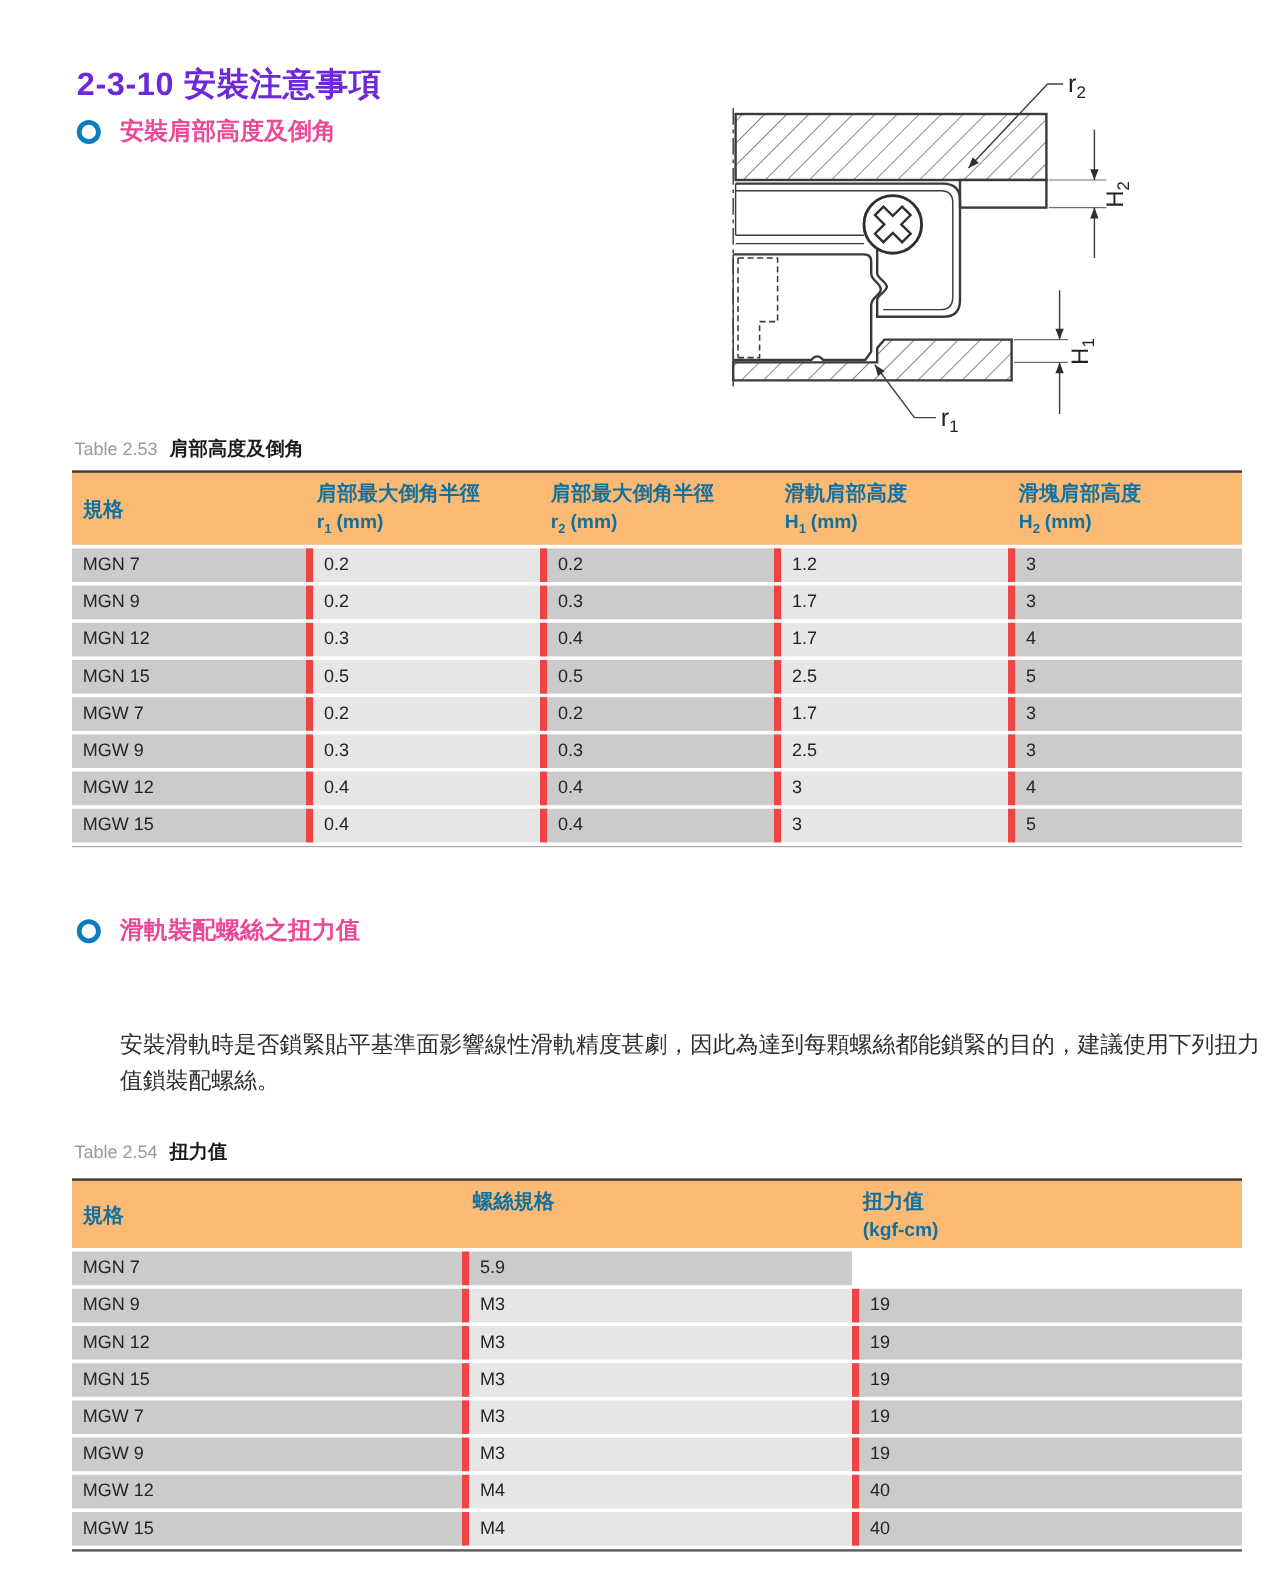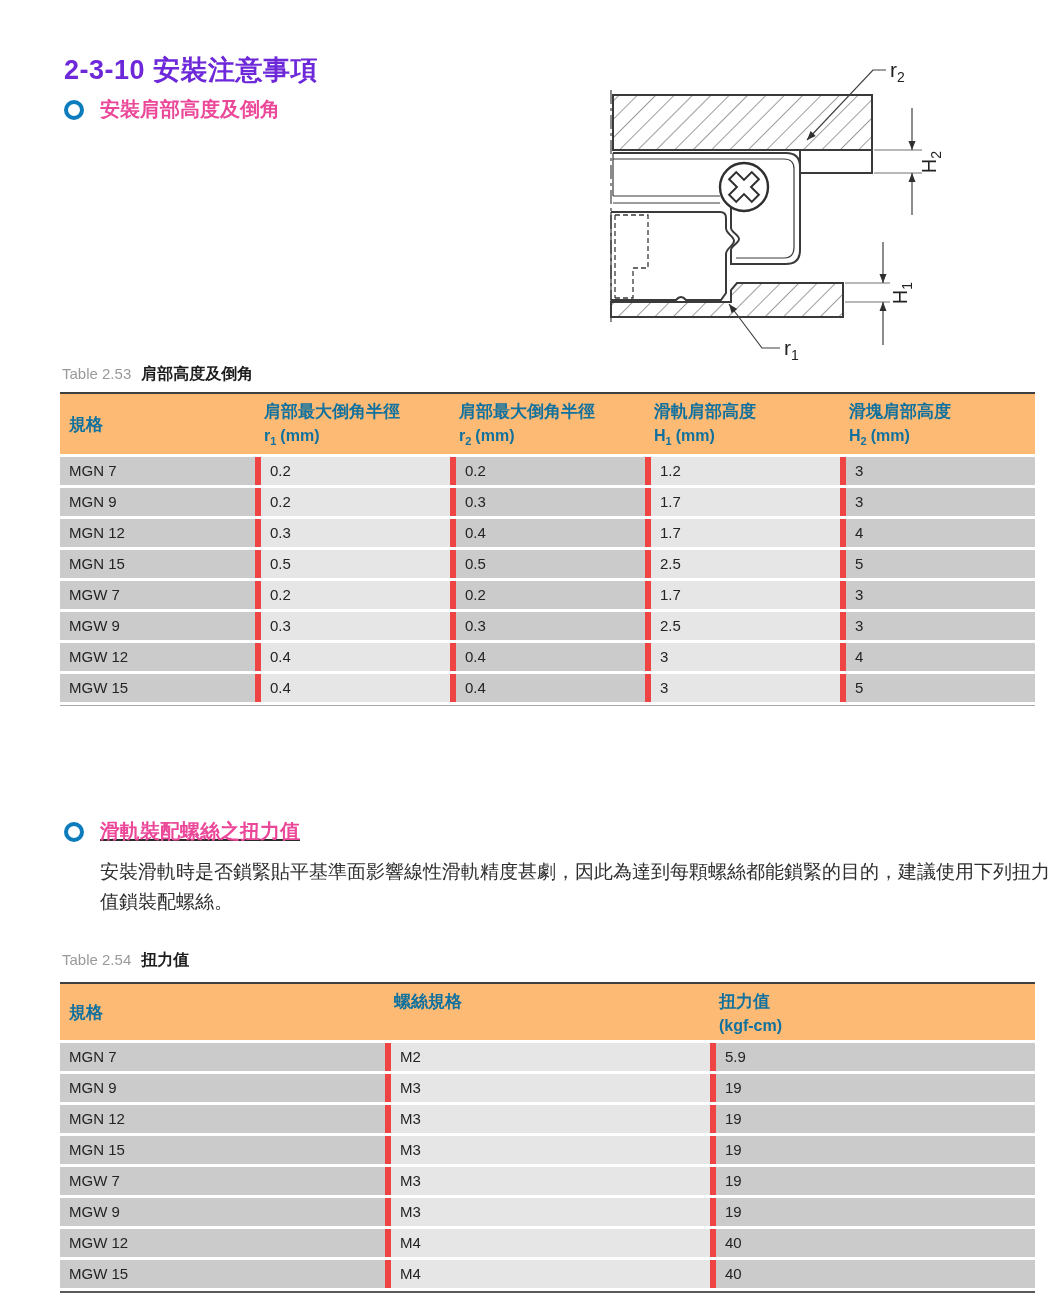--- a/index.html
+++ b/index.html
@@ -7,21 +7,21 @@
     width:1060px;height:1313px;position:relative;background:#ffffff;
     font-family:"Liberation Sans","DejaVu Sans",sans-serif;
     color:#2b2b2b;overflow:hidden;
   }
   .abs{position:absolute;}
 
   
   .page-title{left:64px;top:34px;font-size:27px;font-weight:700;color:#6d28d9;letter-spacing:.5px;}
   .section{display:flex;align-items:center;}
   .sec1{left:64px;top:96px;}
-  .sec2{left:64px;top:818px;text-decoration:underline;}
+  .sec2{left:64px;top:762px;}
   .bullet{width:12px;height:12px;border:4px solid #0d7cbd;border-radius:50%;box-sizing:content-box;margin-right:16px;flex:0 0 auto;}
   .sec-label{font-size:20px;font-weight:700;color:#ec4899;}
 
   
   .para{left:100px;top:838px;width:952px;font-size:19px;line-height:1.6;color:#2e2e2e;}
 
   
   .t-caption{font-size:15px;text-align:center;}
   .cap-label{color:#9a9a9a;margin-right:10px;}
   .cap-title{color:#1c1c1c;font-weight:700;font-size:16px;}
@@ -243,21 +243,20 @@
       <div class="th-title">螺絲規格</div>
     </div>
     <div class="th">
       <div class="th-title">扭力值</div>
       <div class="th-sym">(kgf-cm)</div>
     </div>
   </div>
 
   <div class="trow">
     <div class="td col-dark">MGN 7</div>
-    <div class="td col-light">M2</div>
     <div class="td col-dark">5.9</div>
   </div>
   <div class="trow">
     <div class="td col-dark">MGN 9</div>
     <div class="td col-light">M3</div>
     <div class="td col-dark">19</div>
   </div>
   <div class="trow">
     <div class="td col-dark">MGN 12</div>
     <div class="td col-light">M3</div>

